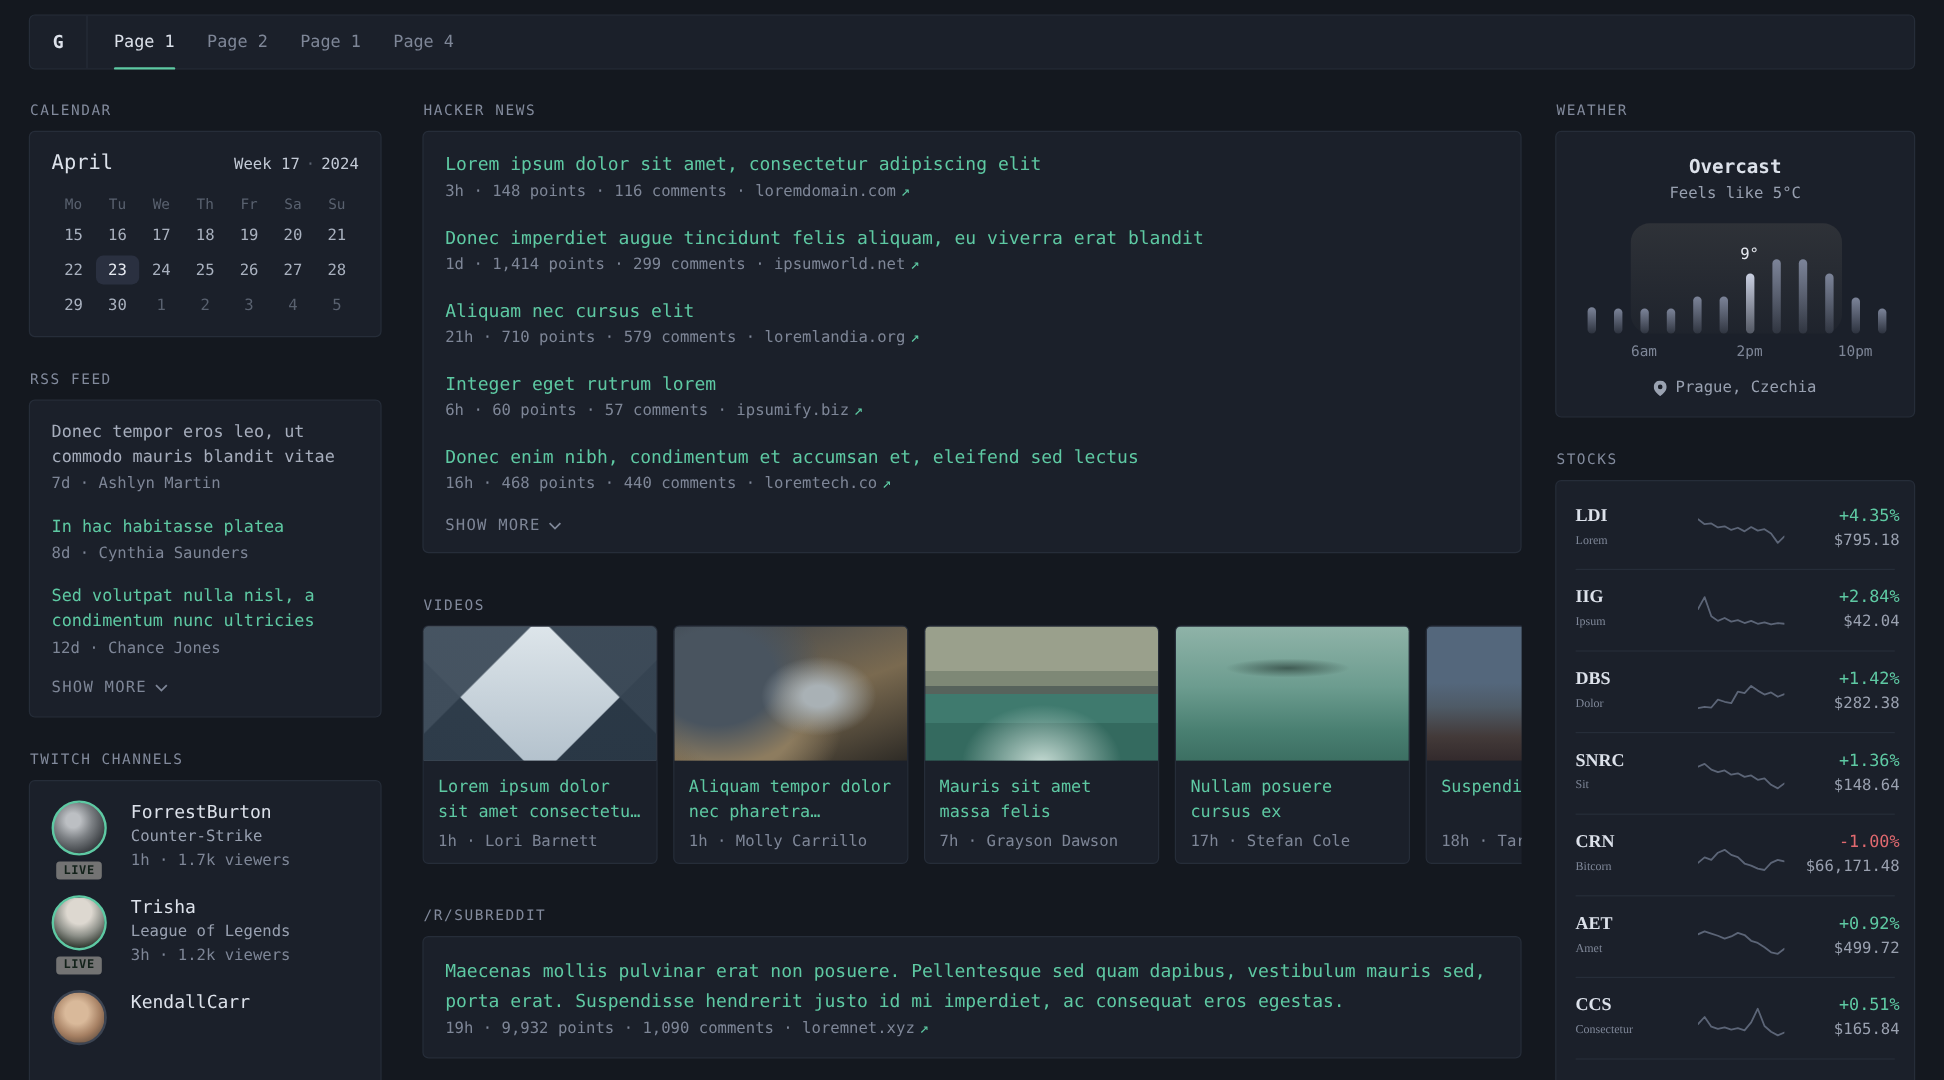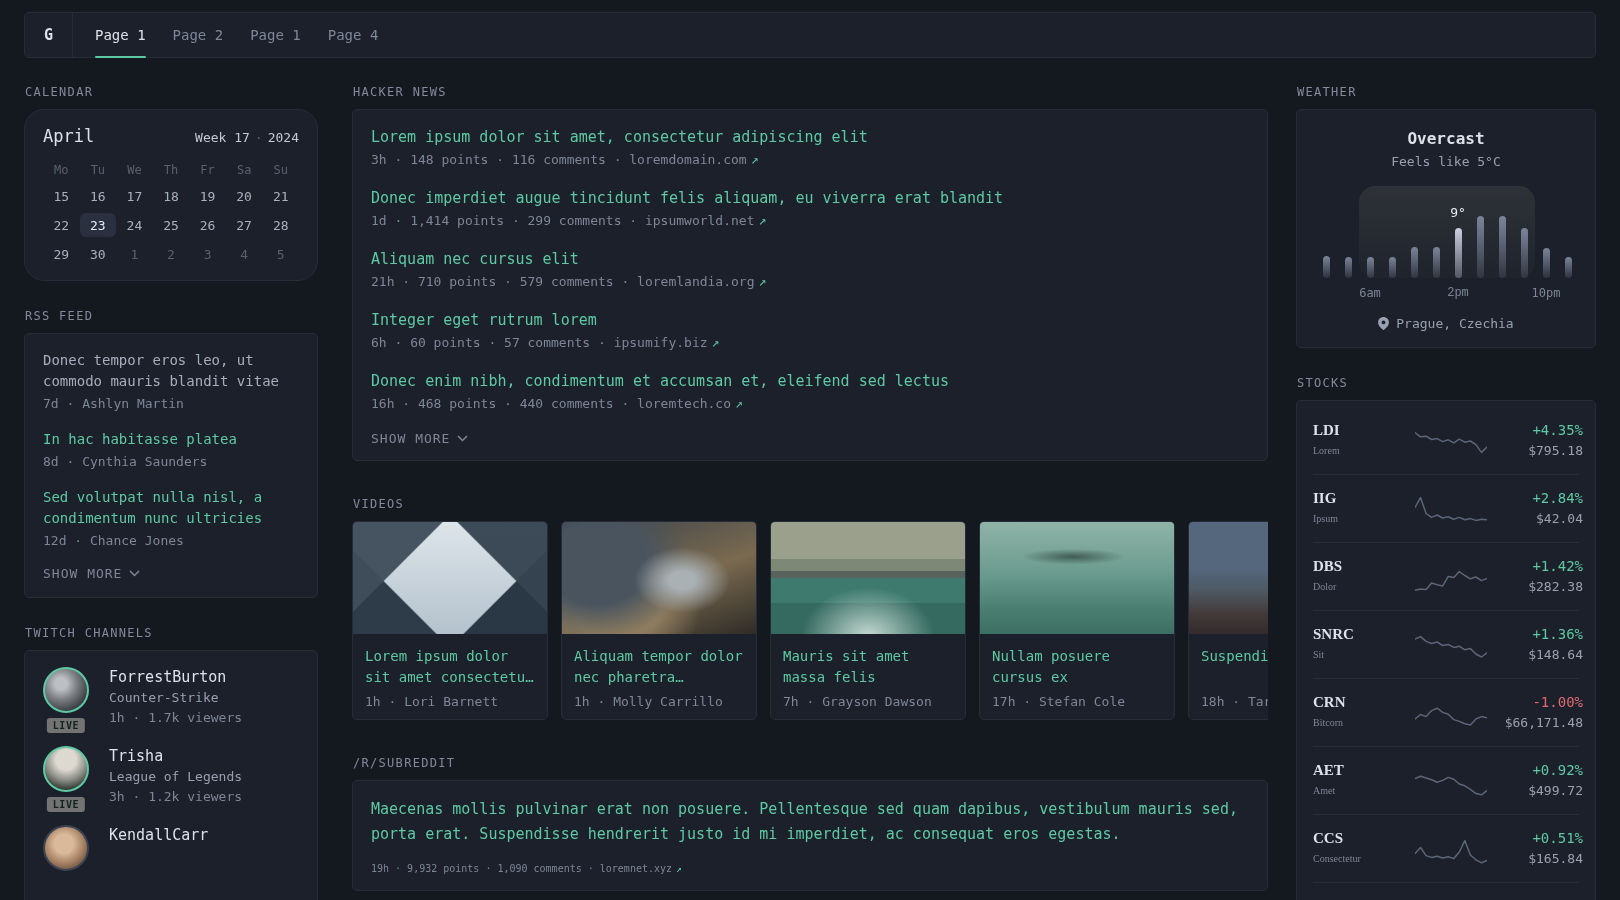--- a/index.html
+++ b/index.html
@@ -39,21 +39,21 @@
   .columns{display:flex;align-items:flex-start;}
   .col-left{width:294px;flex:none;}
   .col-mid{flex:1;margin-left:34px;min-width:0;}
   .col-right{width:300px;flex:none;margin-left:28px;}
   .section{margin-bottom:28px;}
   .col-mid .section{margin-bottom:36px;}
   .section-label{color:#828a9c;font-size:12px;letter-spacing:1.3px;margin:0 0 10px 1px;}
   .card{background:var(--card);border:1px solid var(--border);border-radius:5px;}
 
   
-  .calendar-card{padding:16px 18px 14px;border-radius:20px;}
+  .calendar-card{padding:16px 18px 14px;}
   .cal-head{display:flex;justify-content:space-between;align-items:baseline;margin-bottom:14px;}
   .cal-month{color:var(--bright);font-size:17px;}
   .cal-meta{font-size:13px;color:#c3cad6;}
   .cal-meta .dot{color:var(--faint);margin:0 5px;}
   .cal-grid{display:grid;grid-template-columns:repeat(7,1fr);row-gap:5px;}
   .cal-cell{height:24px;display:flex;align-items:center;justify-content:center;font-size:13px;color:#a9b1bf;}
   .cal-cell.wd{color:var(--faint);font-size:12px;height:20px;margin-bottom:4px;}
   .cal-cell.muted{color:var(--faint);}
   .cal-cell.selected{background:#2a3040;border-radius:6px;color:#e6eaf1;}
 
@@ -85,21 +85,21 @@
 
   
   .hn-card{padding:16px 18px 14px;}
   .hn-item{margin-bottom:17px;}
   .hn-title{display:block;color:var(--accent);font-size:15px;line-height:22px;cursor:pointer;text-decoration:none;
     white-space:nowrap;overflow:hidden;}
   .hn-meta{color:var(--dim);font-size:13px;line-height:20px;margin-top:2px;}
   .ext-arrow{color:var(--accent);margin-left:4px;}
   .reddit-card{padding:16px 18px;}
   .reddit-title{display:block;color:var(--accent);font-size:15px;line-height:25px;cursor:pointer;text-decoration:none;}
-  .reddit-meta{color:var(--dim);font-size:10px;margin-top:16px;}
+  .reddit-meta{color:var(--dim);font-size:13px;margin-top:3px;}
 
   
   .video-row{display:flex;gap:13px;overflow:hidden;}
   .video-card{width:196px;flex:none;background:var(--card);border:1px solid var(--border);border-radius:5px;cursor:pointer;}
   .thumb{width:100%;height:112px;border-radius:4px 4px 0 0;}
   .t1{background:
       linear-gradient(135deg, rgba(64,78,92,.96) 0 29%, rgba(64,78,92,0) 29.6%),
       linear-gradient(225deg, rgba(54,68,82,.96) 0 29%, rgba(54,68,82,0) 29.6%),
       linear-gradient(45deg,  rgba(40,54,68,.96) 0 27%, rgba(40,54,68,0) 27.6%),
       linear-gradient(315deg, rgba(36,50,64,.96) 0 27%, rgba(36,50,64,0) 27.6%),
@@ -384,21 +384,21 @@
                 <div class="wbar" style="height: 62px;"></div>
                 <div class="wbar" style="height: 62px;"></div>
                 <div class="wbar" style="height: 50px;"></div>
                 <div class="wbar" style="height: 30px;"></div>
                 <div class="wbar" style="height: 21px;"></div>
               </div>
             <div class="wtemp" id="w-temp" style="left: 143px; bottom: 58px;">9°</div>
           </div>
           <div class="wlabels" id="w-labels">
               <span style="left: 55px;">6am</span>
-              <span style="left: 143px; font-family: Liberation Mono, monospace;">2pm</span>
+              <span style="left: 143px;">2pm</span>
               <span style="left: 231px;">10pm</span>
             </div>
           <div class="w-loc">
             <svg width="11" height="13" viewBox="0 0 10 12">
                 <path d="M5 0C2.2 0 0 2.2 0 5c0 3.7 5 7 5 7s5-3.3 5-7C10 2.2 7.8 0 5 0zm0 6.8A1.8 1.8 0 1 1 5 3.2a1.8 1.8 0 0 1 0 3.6z" fill="#9aa2b1"></path>
               </svg>
             <span>Prague, Czechia</span>
           </div>
         </div>
       </div>

